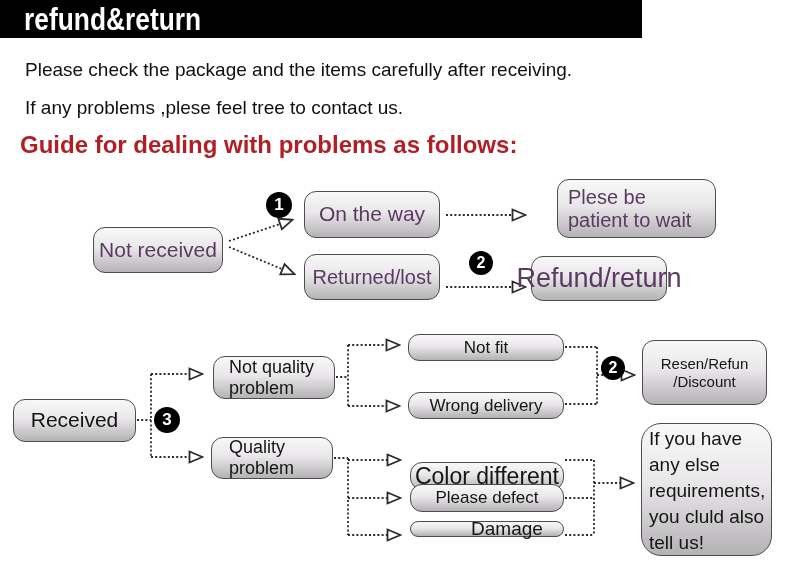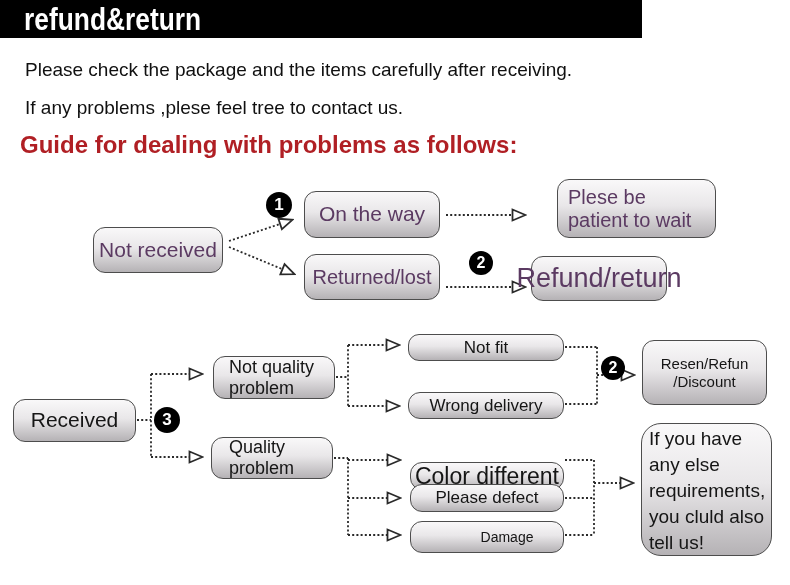--- a/index.html
+++ b/index.html
@@ -30,21 +30,21 @@
   #nb-plese-wait{left:557px;top:179px;width:159px;height:59px;font-size:20px;padding-left:10px;}
   #nb-refund-return{left:531px;top:256px;width:136px;height:45px;font-size:27px;}
   #nb-received{left:13px;top:399px;width:123px;height:43px;font-size:21px;}
   #nb-not-quality{left:213px;top:356px;width:122px;height:43px;font-size:18px;padding-left:15px;}
   #nb-quality-problem{left:211px;top:437px;width:122px;height:42px;font-size:18px;padding-left:17px;}
   #nb-not-fit{left:408px;top:334px;width:156px;height:27px;font-size:17px;border-radius:11px;}
   #nb-wrong-delivery{left:408px;top:392px;width:156px;height:27px;font-size:17px;}
   #nb-resen{left:642px;top:340px;width:125px;height:65px;font-size:15px;}
   #nb-color-different{left:410px;top:446px;width:154px;height:28px;font-size:23px;margin-top:16px;}
   #nb-quality-defect{left:410px;top:484px;width:154px;height:28px;font-size:17px;}
-  #nb-damage{left:410px;top:521px;width:154px;height:32px;font-size:14px;padding-left:40px;}
+  #nb-damage{left:410px;top:521px;width:154px;height:16px;font-size:19px;padding-left:40px;}
   #nb-note{left:641px;top:423px;width:131px;height:133px;font-size:19px;border-radius:20px;
         padding:2px 7px;line-height:1.37;align-items:flex-start;}
   
   .badge{position:absolute;background:#000;color:#fff;border-radius:50%;display:flex;
         align-items:center;justify-content:center;font-weight:bold;}
   #badge-1{left:266px;top:192px;width:26px;height:26px;font-size:17px;}
   #badge-2a{left:469px;top:251px;width:24px;height:24px;font-size:16px;}
   #badge-3{left:154px;top:407px;width:26px;height:26px;font-size:17px;}
   #badge-2b{left:601px;top:356px;width:24px;height:24px;font-size:16px;}
   

